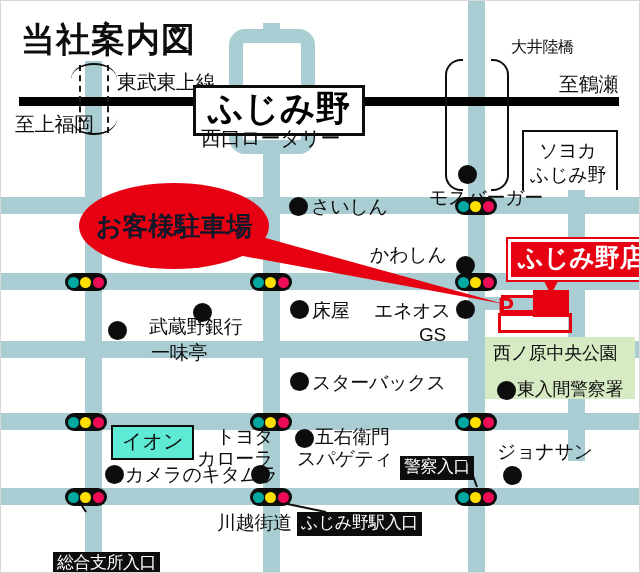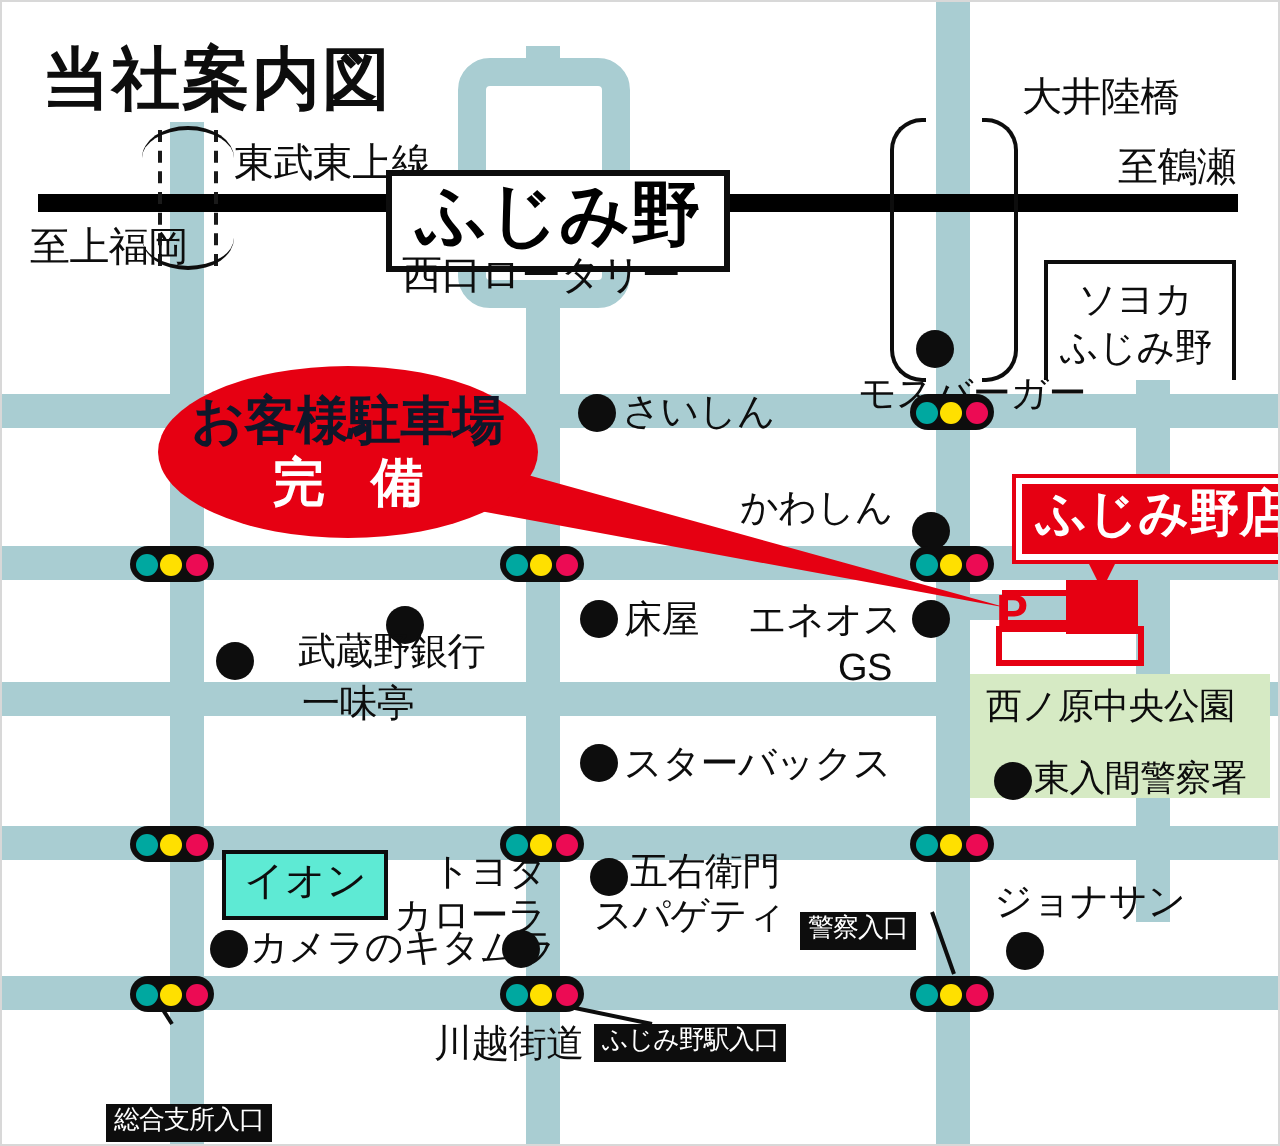--- a/index.html
+++ b/index.html
@@ -66,21 +66,21 @@
     font-size: 19px;
     line-height: 1.12;
     letter-spacing: -0.3px;
   }
 
   
   .lbl-black {
     position: absolute;
     background: #0d0d0d;
     color: #ffffff;
-    font-size: 13px;
+    font-size: 17px;
     padding: 1px 4px 3px 4px;
     white-space: nowrap;
     letter-spacing: -0.5px;
     line-height: 1.15;
   }
   
   .lbl-boxed {
     position: absolute;
     background: #5eead4;
     color: #0d0d0d;
@@ -333,21 +333,21 @@
       <i class="g"></i>
       <i class="y"></i>
       <i class="r"></i>
     </div>
 
   <div id="page-title" style="left:20px; top:16px;">当社案内図</div>
 
   <div class="lbl" style="left:14px; top:112px; font-size:20px;">至上福岡</div>
   <div class="lbl" style="left:116px; top:70px; font-size:20px;">東武東上線</div>
   <div class="lbl" style="left:558px; top:72px; font-size:20px;">至鶴瀬</div>
-  <div class="lbl" style="left:510px; top:37px; font-size:20px;">大井陸橋</div>
+  <div class="lbl" style="left:510px; top:37px; font-size:16px;">大井陸橋</div>
 
   <div id="station-plaque" style="left:192px; top:84px;">ふじみ野</div>
   <div class="lbl" style="left:200px; top:126px; font-size:20px; z-index:7;">西口ロータリー</div>
 
   <div id="soyoka-box" style="left:521px; top:129px; width:96px; height:60px;"></div>
   <div class="lbl" style="left:538px; top:139px; z-index:3;">ソヨカ</div>
   <div class="lbl" style="left:529px; top:163px; z-index:3;">ふじみ野</div>
 
   <div class="dot" style="left:457px; top:164px;"></div>
   <div class="lbl" style="left:428px; top:186px;">モスバーガー</div>
@@ -411,16 +411,15 @@
   <div id="pk-letter" style="left:497px; top:294px;">P</div>
   <div id="store-block" style="left:532px; top:289px; width:36px; height:27px;"></div>
   <div id="store-pin" style="left:539px; top:272px;"></div>
   <div id="store-label" style="left:507px; top:238px;">ふじみ野店</div>
 
   <svg id="callout-pointer" width="640" height="573" style="left:0; top:0; pointer-events:none;">
     <polygon points="232,228 503,303 231,253" fill="#e60012"></polygon>
   </svg>
   <div id="callout-ellipse" style="left:78px; top:182px; width:190px; height:86px;">
     <div class="c1">お客様駐車場</div>
-    <div class="c2">完 備</div>
   </div>
 
 </div>
 
 </body></html>

